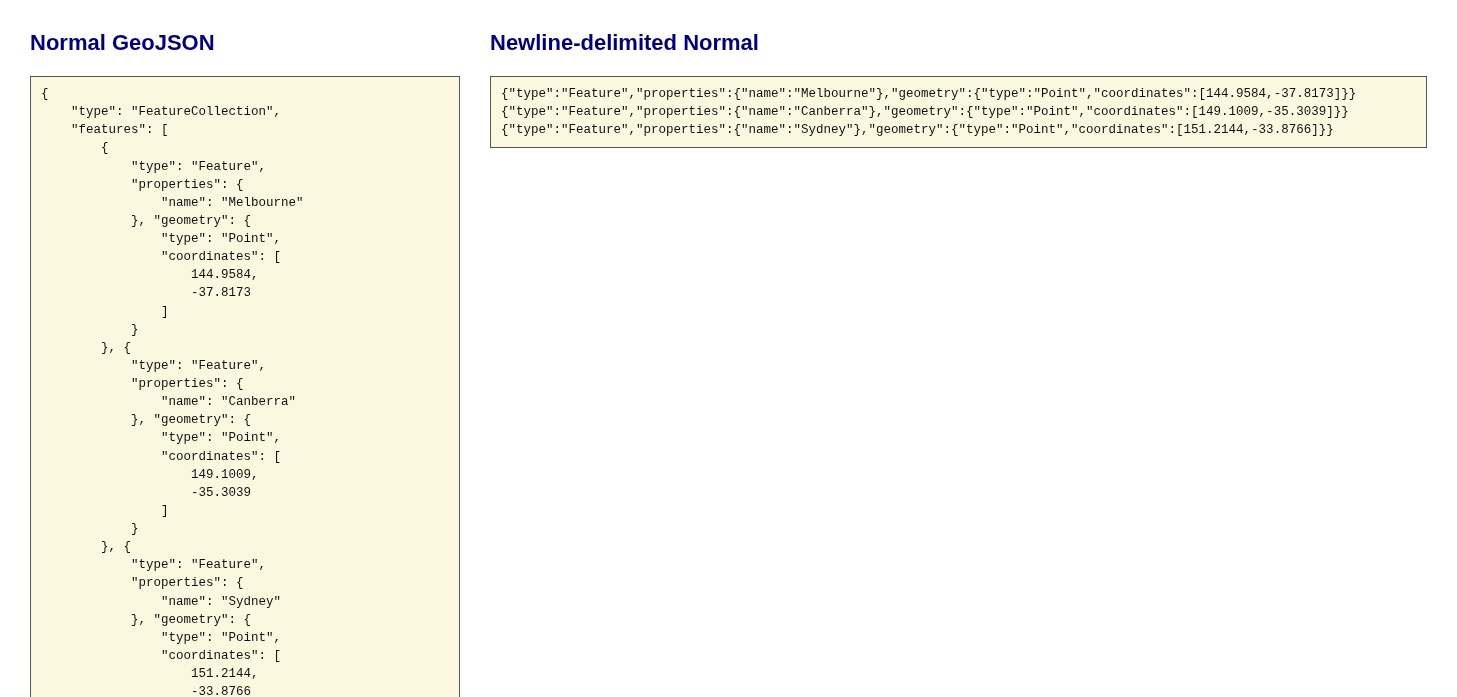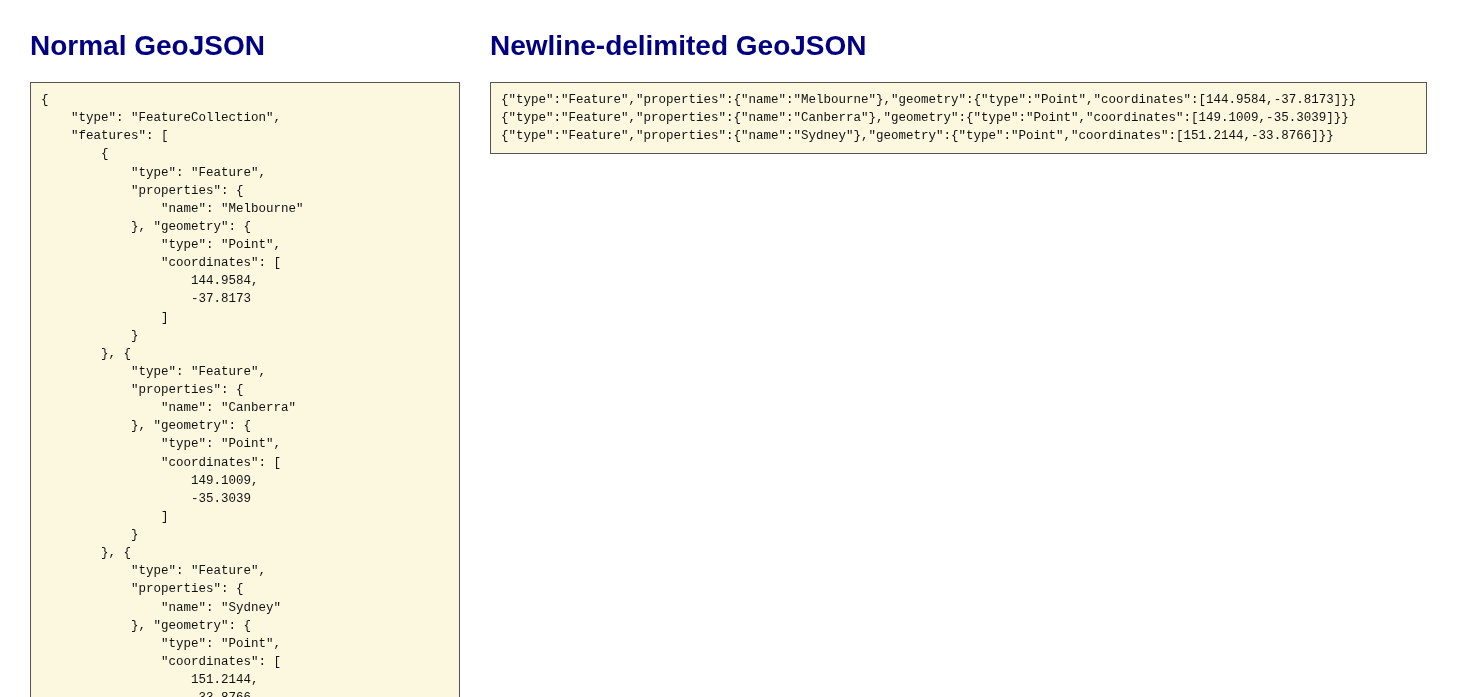--- a/index.html
+++ b/index.html
@@ -14,21 +14,21 @@
     align-items: flex-start;
   }
   .col-left {
     flex: 0 0 430px;
   }
   .col-right {
     flex: 1;
   }
   h2 {
     color: #000080;
-    font-size: 28px;
+    font-size: 22px;
     font-weight: bold;
     margin: 0 0 20px 0;
   }
   pre {
     background: #fcf8e0;
     border: 1px solid #555;
     padding: 8px 10px;
     margin: 0;
     font-family: "Courier New", Courier, monospace;
     font-size: 12.5px;
@@ -78,18 +78,18 @@
                 "coordinates": [
                     151.2144,
                     -33.8766
                 ]
             }
         }
     ]
 }</pre>
   </div>
   <div class="col-right">
-    <h2>Newline-delimited GeoJSON</h2>
+    <h2>Newline-delimited Normal</h2>
     <pre>{"type":"Feature","properties":{"name":"Melbourne"},"geometry":{"type":"Point","coordinates":[144.9584,-37.8173]}}
 {"type":"Feature","properties":{"name":"Canberra"},"geometry":{"type":"Point","coordinates":[149.1009,-35.3039]}}
 {"type":"Feature","properties":{"name":"Sydney"},"geometry":{"type":"Point","coordinates":[151.2144,-33.8766]}}</pre>
   </div>
 </div>
 
 </body></html>

